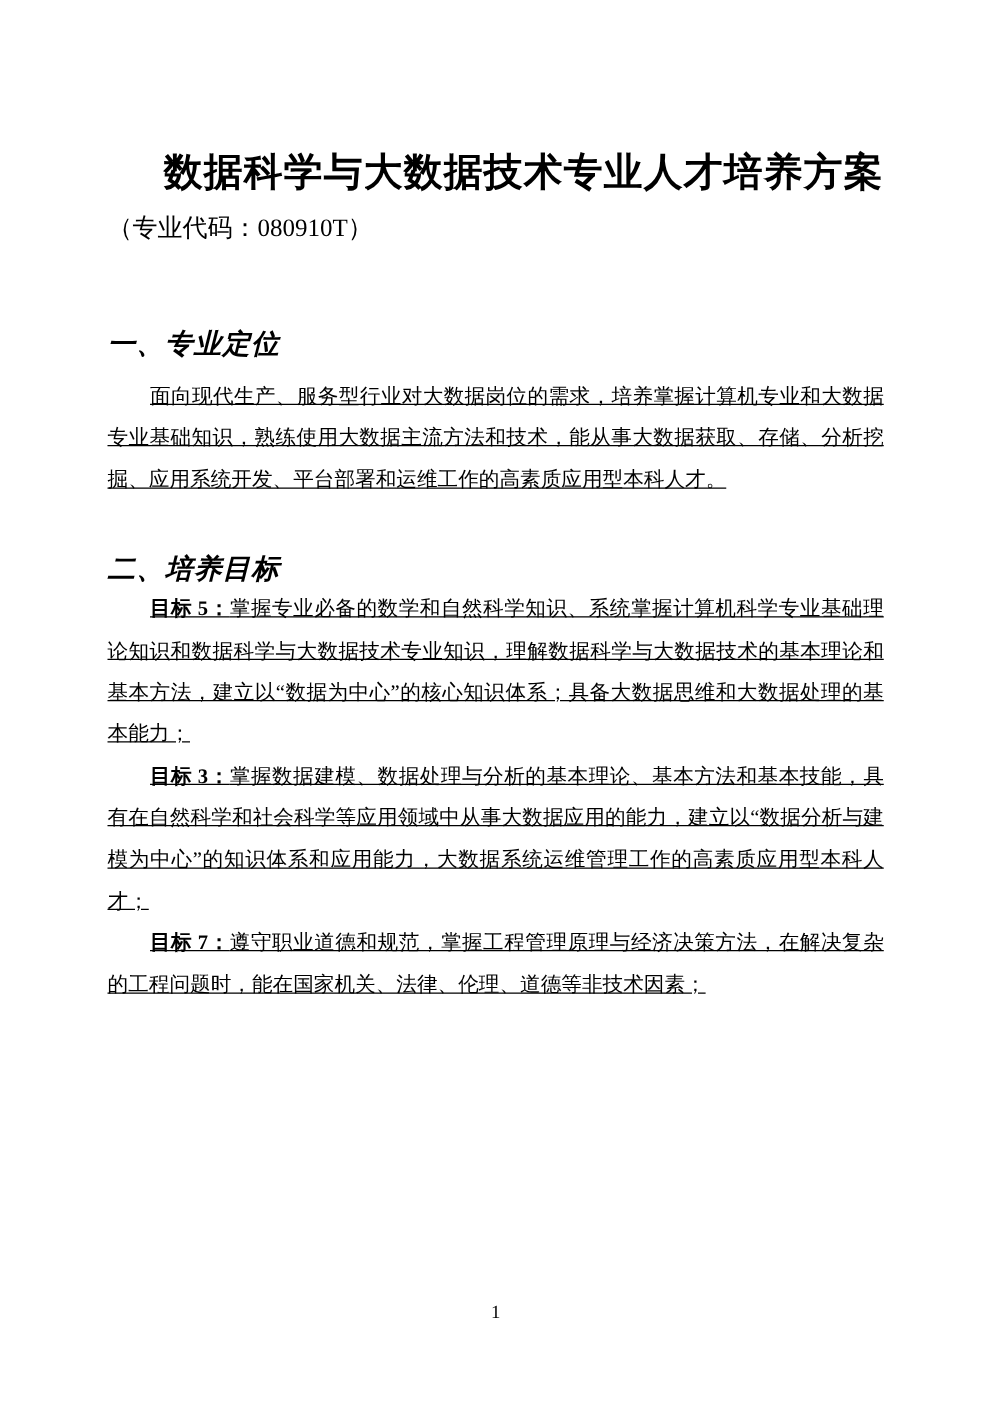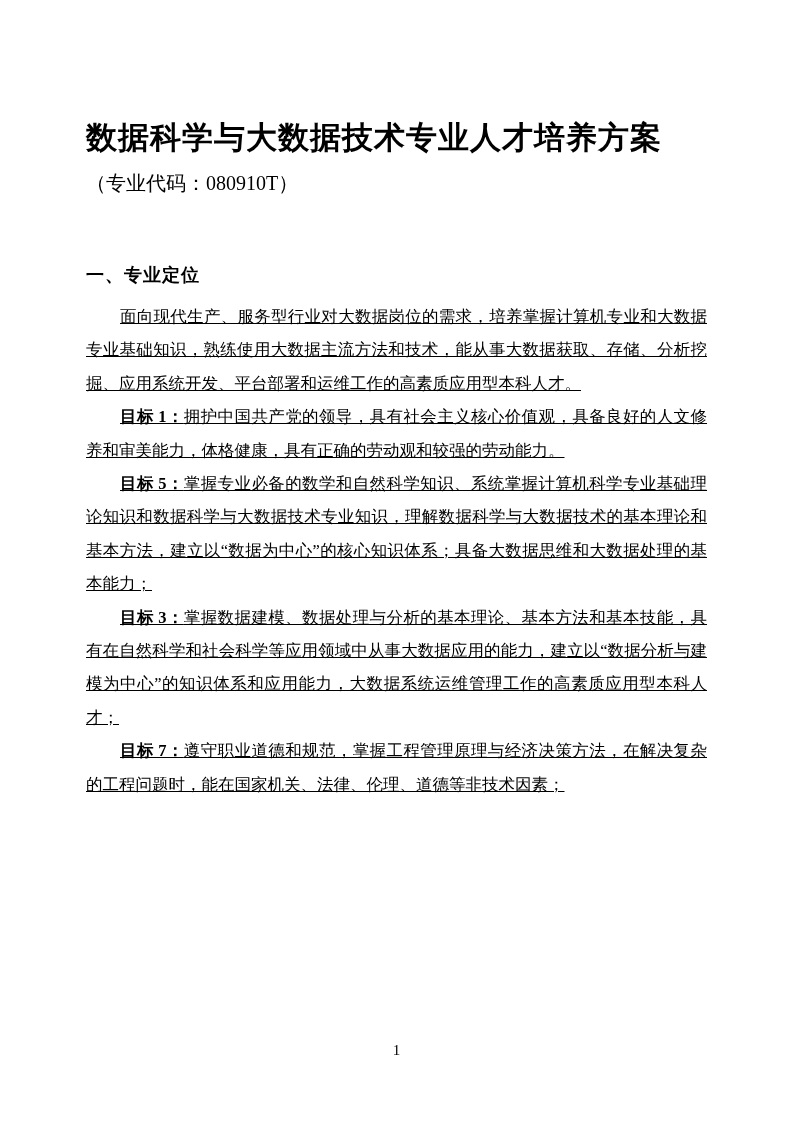--- a/index.html
+++ b/index.html
@@ -16,38 +16,39 @@
     background: #ffffff;
     color: #000000;
     font-family: "Liberation Serif", "DejaVu Serif", serif;
     overflow: hidden;
   }
   .doc-title {
     margin: 0;
     font-size: 31px;
     line-height: 52px;
     font-weight: bold;
-    text-align: left;
+    text-align: right;
     letter-spacing: 1px;
     font-family: "Liberation Serif", "DejaVu Serif", serif;
   }
   .doc-subtitle {
     margin: 2px 0 0 0;
     font-size: 20px;
     line-height: 34px;
     text-align: left;
     font-weight: normal;
   }
   .sec-heading {
     margin: 0;
-    font-size: 18px;
+    font-size: 22px;
     line-height: 30px;
     font-weight: bold;
     letter-spacing: 1px;
     font-family: "Liberation Sans", "DejaVu Sans", sans-serif;
+    font-style: italic;
   }
   .sec-heading.first { margin-top: 60px; }
   .sec-heading.second { margin-top: 40px; }
   .body-para {
     margin: 0;
     font-size: 16.5px;
     line-height: 33.4px;
     text-align: justify;
     text-indent: 34px;
     font-family: "Liberation Serif", "DejaVu Serif", serif;
@@ -72,23 +73,23 @@
 <div class="page">
 
   <h1 class="doc-title">数据科学与大数据技术专业人才培养方案</h1>
 
   <div class="doc-subtitle">（专业代码：080910T）</div>
 
   <h2 class="sec-heading first">一、专业定位</h2>
 
   <p class="body-para after-heading">面向现代生产、服务型行业对大数据岗位的需求，培养掌握计算机专业和大数据专业基础知识，熟练使用大数据主流方法和技术，能从事大数据获取、存储、分析挖掘、应用系统开发、平台部署和运维工作的高素质应用型本科人才。</p>
 
+  <h2 class="sec-heading second">二、培养目标</h2>
 
 
-  <p class="body-para"><span class="goal-lead">目标 1：</span><span>拥护中国共产党的领导，具有社会主义核心价值观，具备良好的人文修养和审美能力，体格健康，具有正确的劳动观和较强的劳动能力。</span></p>
 
   <p class="body-para"><span class="goal-lead">目标 5：</span><span>掌握专业必备的数学和自然科学知识、系统掌握计算机科学专业基础理论知识和数据科学与大数据技术专业知识，理解数据科学与大数据技术的基本理论和基本方法，建立以“数据为中心”的核心知识体系；具备大数据思维和大数据处理的基本能力；</span></p>
 
   <p class="body-para"><span class="goal-lead">目标 3：</span><span>掌握数据建模、数据处理与分析的基本理论、基本方法和基本技能，具有在自然科学和社会科学等应用领域中从事大数据应用的能力，建立以“数据分析与建模为中心”的知识体系和应用能力，大数据系统运维管理工作的高素质应用型本科人才；</span></p>
 
   <p class="body-para"><span class="goal-lead">目标 7：</span><span>遵守职业道德和规范，掌握工程管理原理与经济决策方法，在解决复杂的工程问题时，能在国家机关、法律、伦理、道德等非技术因素；</span></p>
 
   <div class="page-footer">1</div>
 
 </div>

